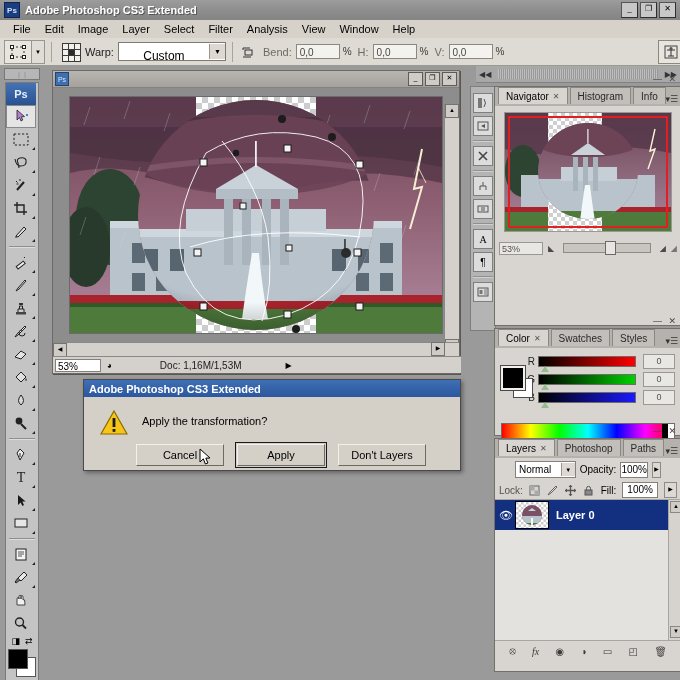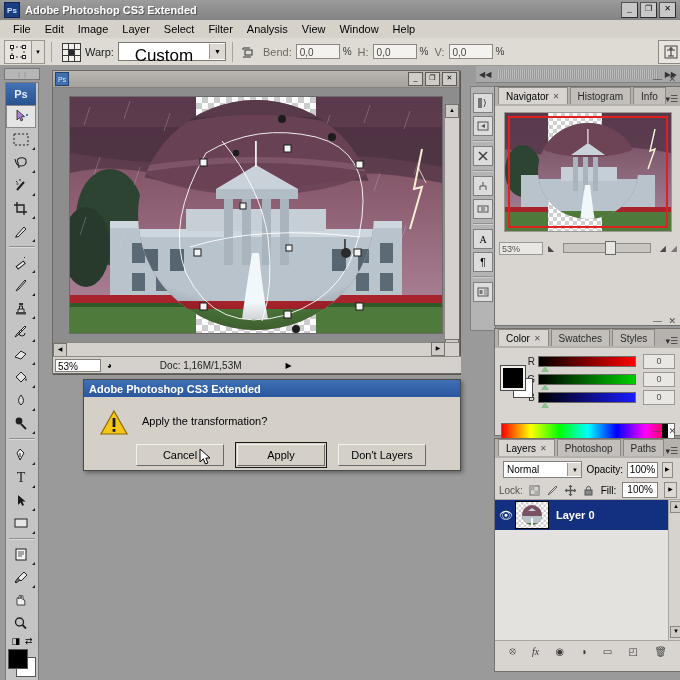--- a/index.html
+++ b/index.html
@@ -38,21 +38,21 @@
     display:flex;align-items:center;justify-content:center;font-size:6px;}
   .sep-v{width:1px;height:20px;background:#a9a59e;margin:0 6px;}
   .refgrid{display:grid;grid-template-columns:repeat(3,5px);grid-template-rows:repeat(3,5px);
     gap:1px;margin-left:4px;}
   .refgrid i{width:5px;height:5px;border:1px solid #3a3a3a;background:#f2f0ea;display:block;}
   .refgrid i.on{background:#2b2b2b;}
   .lbl{font-size:11px;margin:0 4px 0 6px;color:#1a1a1a;}
   .lbl-dim{color:#6e6a64;}
   .combo{height:17px;width:106px;border:1px solid #7d7a74;background:#fff;
     display:flex;align-items:center;position:relative;}
-  .combo span{flex:1;text-align:center;font-size:17px;margin-top:8px;}
+  .combo span{flex:1;text-align:center;font-size:12px;margin-top:8px;}
   .combo .cbtn{width:15px;height:15px;background:#ddd9d2;border-left:1px solid #9a968f;
     display:flex;align-items:center;justify-content:center;font-size:7px;}
   .numfld{width:44px;height:15px;border:1px solid #8c8880;background:#f4f2ee;
     font-size:10px;color:#4a4742;padding-left:3px;line-height:15px;box-sizing:border-box;}
   .pct{font-size:10px;margin-left:3px;color:#3a3a3a;}
   .opt-right{margin-left:auto;width:24px;height:22px;border:1px solid #8c8880;background:#e8e5de;
     display:flex;align-items:center;justify-content:center;}
 
   
   .toolbox{position:absolute;left:0;top:66px;width:44px;height:614px;background:#9a9a9a;}
@@ -141,21 +141,21 @@
   .ramp{width:96px;height:9px;border:1px solid #6f6c68;position:relative;}
   .ramp-k{position:absolute;left:2px;bottom:-6px;width:0;height:0;border-left:4px solid transparent;
     border-right:4px solid transparent;border-bottom:6px solid #8fbf8f;}
   .chan-v{width:30px;height:13px;background:#e9e7e3;border:1px solid #9b9894;margin-left:7px;
     font-size:9px;color:#55524e;line-height:13px;text-align:center;}
   .spectrum{margin:6px 6px 4px;height:16px;border:1px solid #6f6c68;
     background:linear-gradient(90deg,#f00,#ff0,#0f0,#0ff,#00f,#f0f,#f00);position:relative;}
   .spectrum::after{content:"";position:absolute;right:0;top:0;width:12px;height:100%;
     background:linear-gradient(90deg,#000 0 50%,#fff 50% 100%);}
 
-  .lay-opts{height:19px;display:flex;align-items:center;padding:2px 8px;gap:4px;}
+  .lay-opts{height:19px;display:flex;align-items:center;padding:2px 20px;gap:4px;}
   .blend{width:92px;height:15px;background:#fff;border:1px solid #84817d;display:flex;align-items:center;}
   .blend span{flex:1;padding-left:3px;font-size:10px;}
   .blend .cbtn{width:13px;height:13px;background:#ddd9d2;border-left:1px solid #9a968f;
     font-size:6px;display:flex;align-items:center;justify-content:center;}
   .opa-fld{width:34px;height:14px;background:#fff;border:1px solid #84817d;font-size:10px;
     line-height:14px;text-align:center;}
   .spin{width:11px;height:14px;background:#ddd9d2;border:1px solid #8e8b87;font-size:6px;
     text-align:center;line-height:12px;}
   .lock-row{height:18px;display:flex;align-items:center;padding:0 4px;gap:6px;}
   .lock-ico{width:12px;height:12px;display:flex;align-items:center;justify-content:center;}

